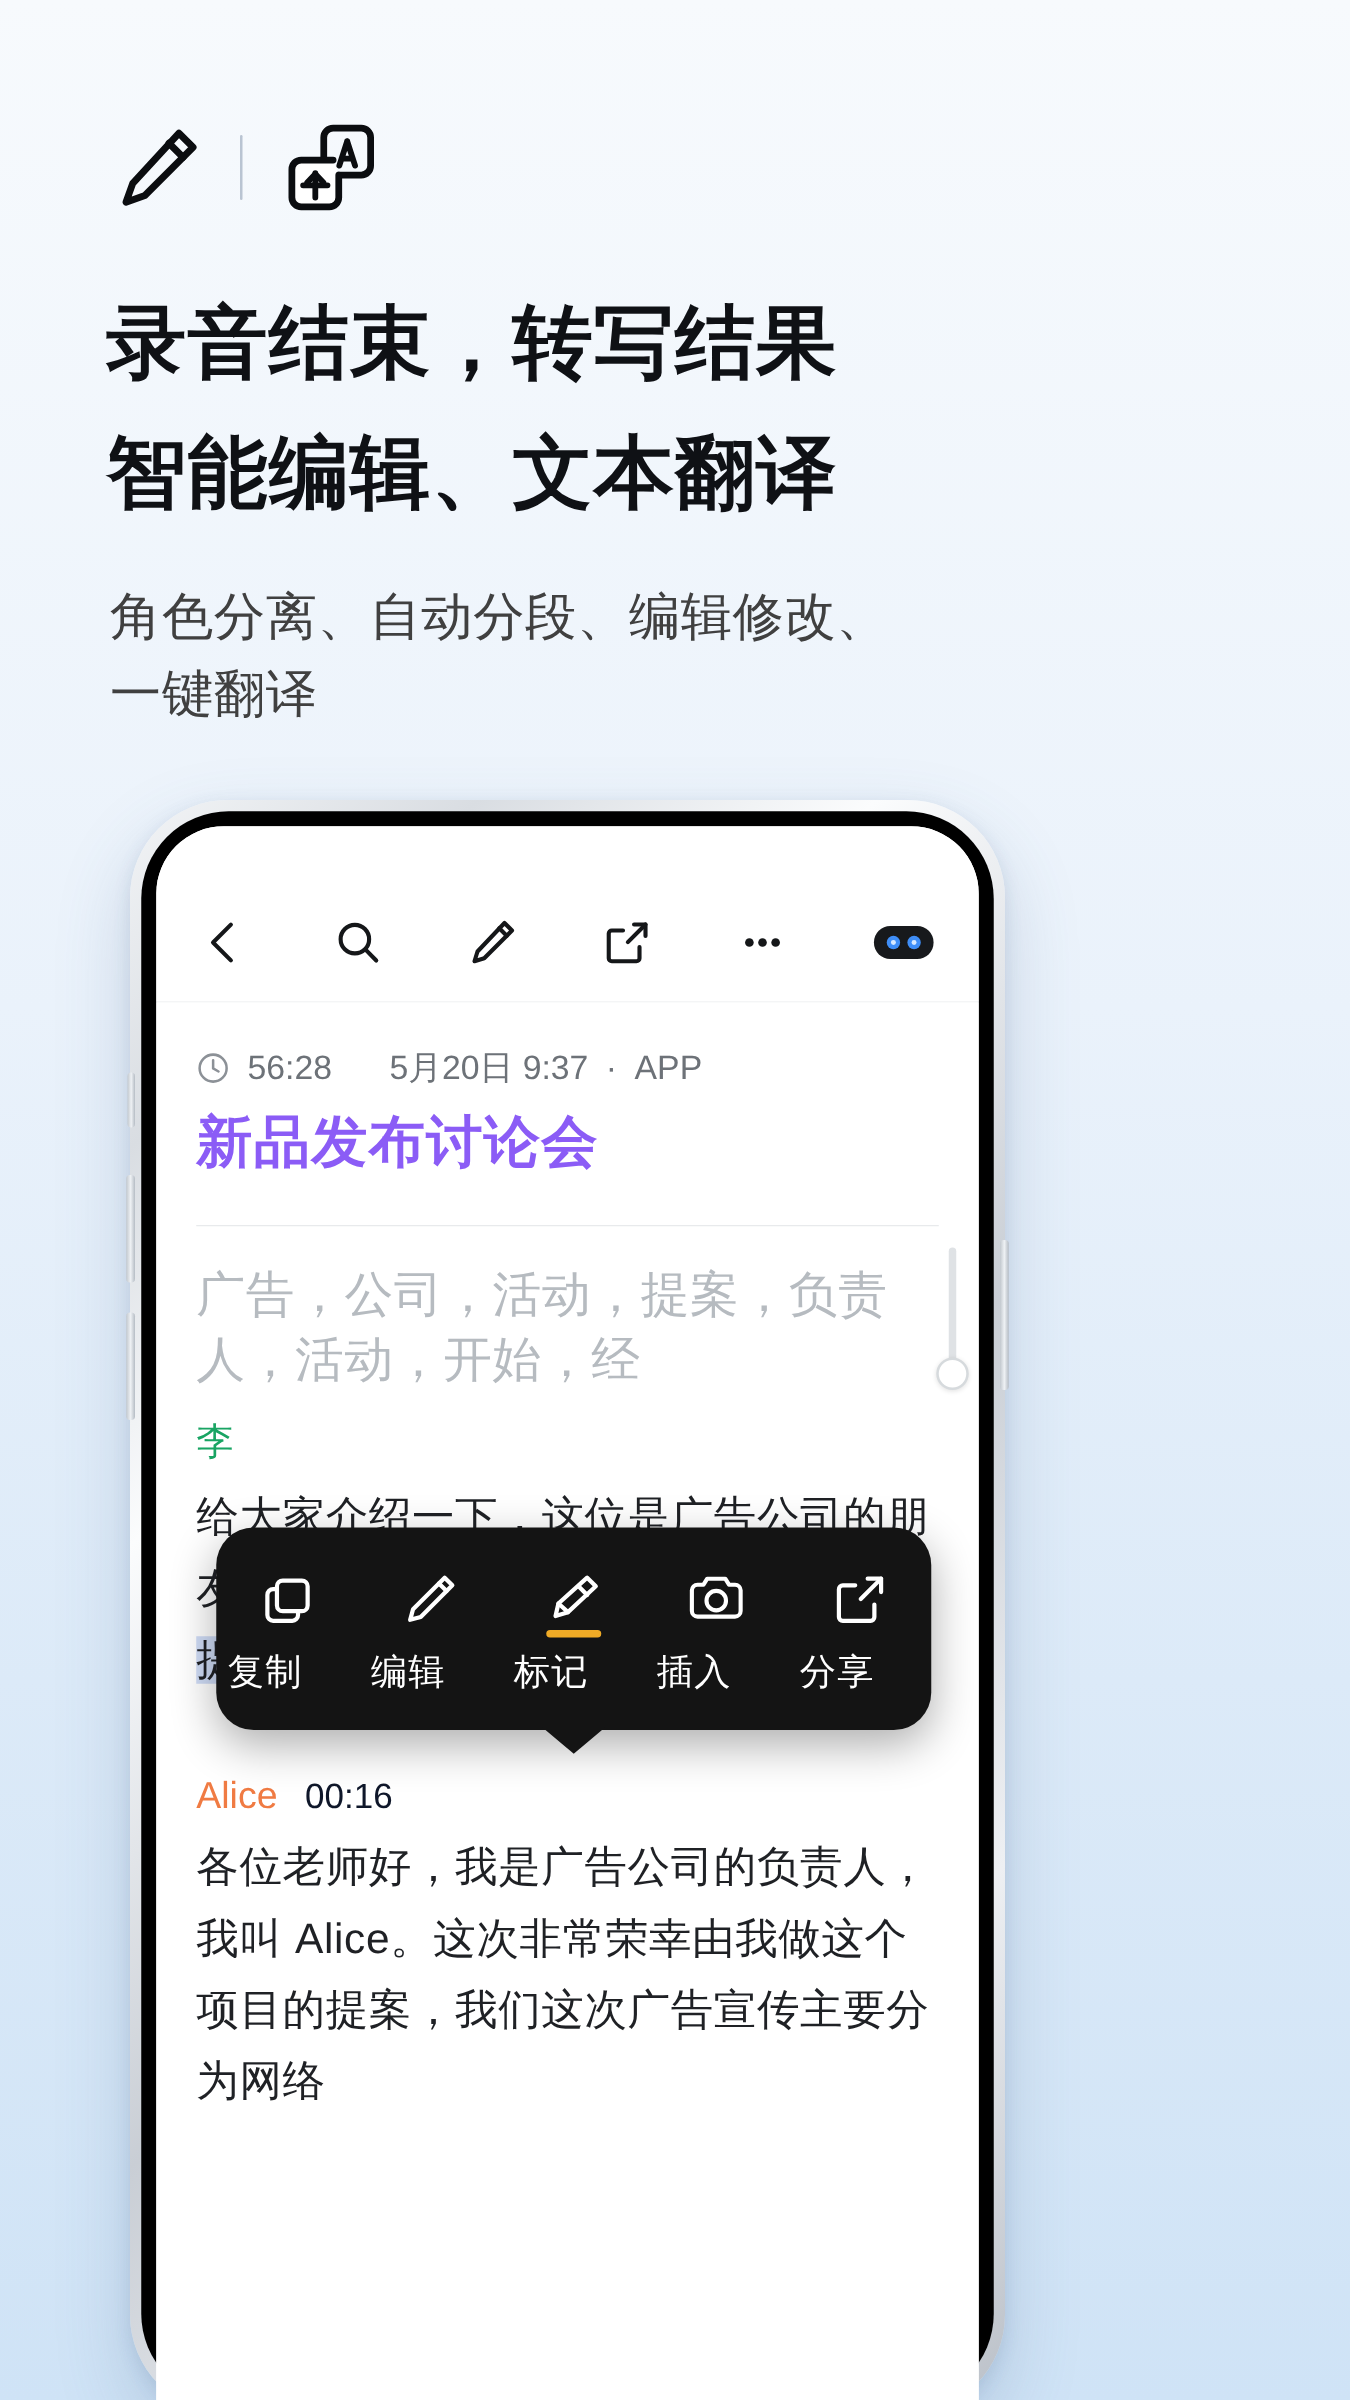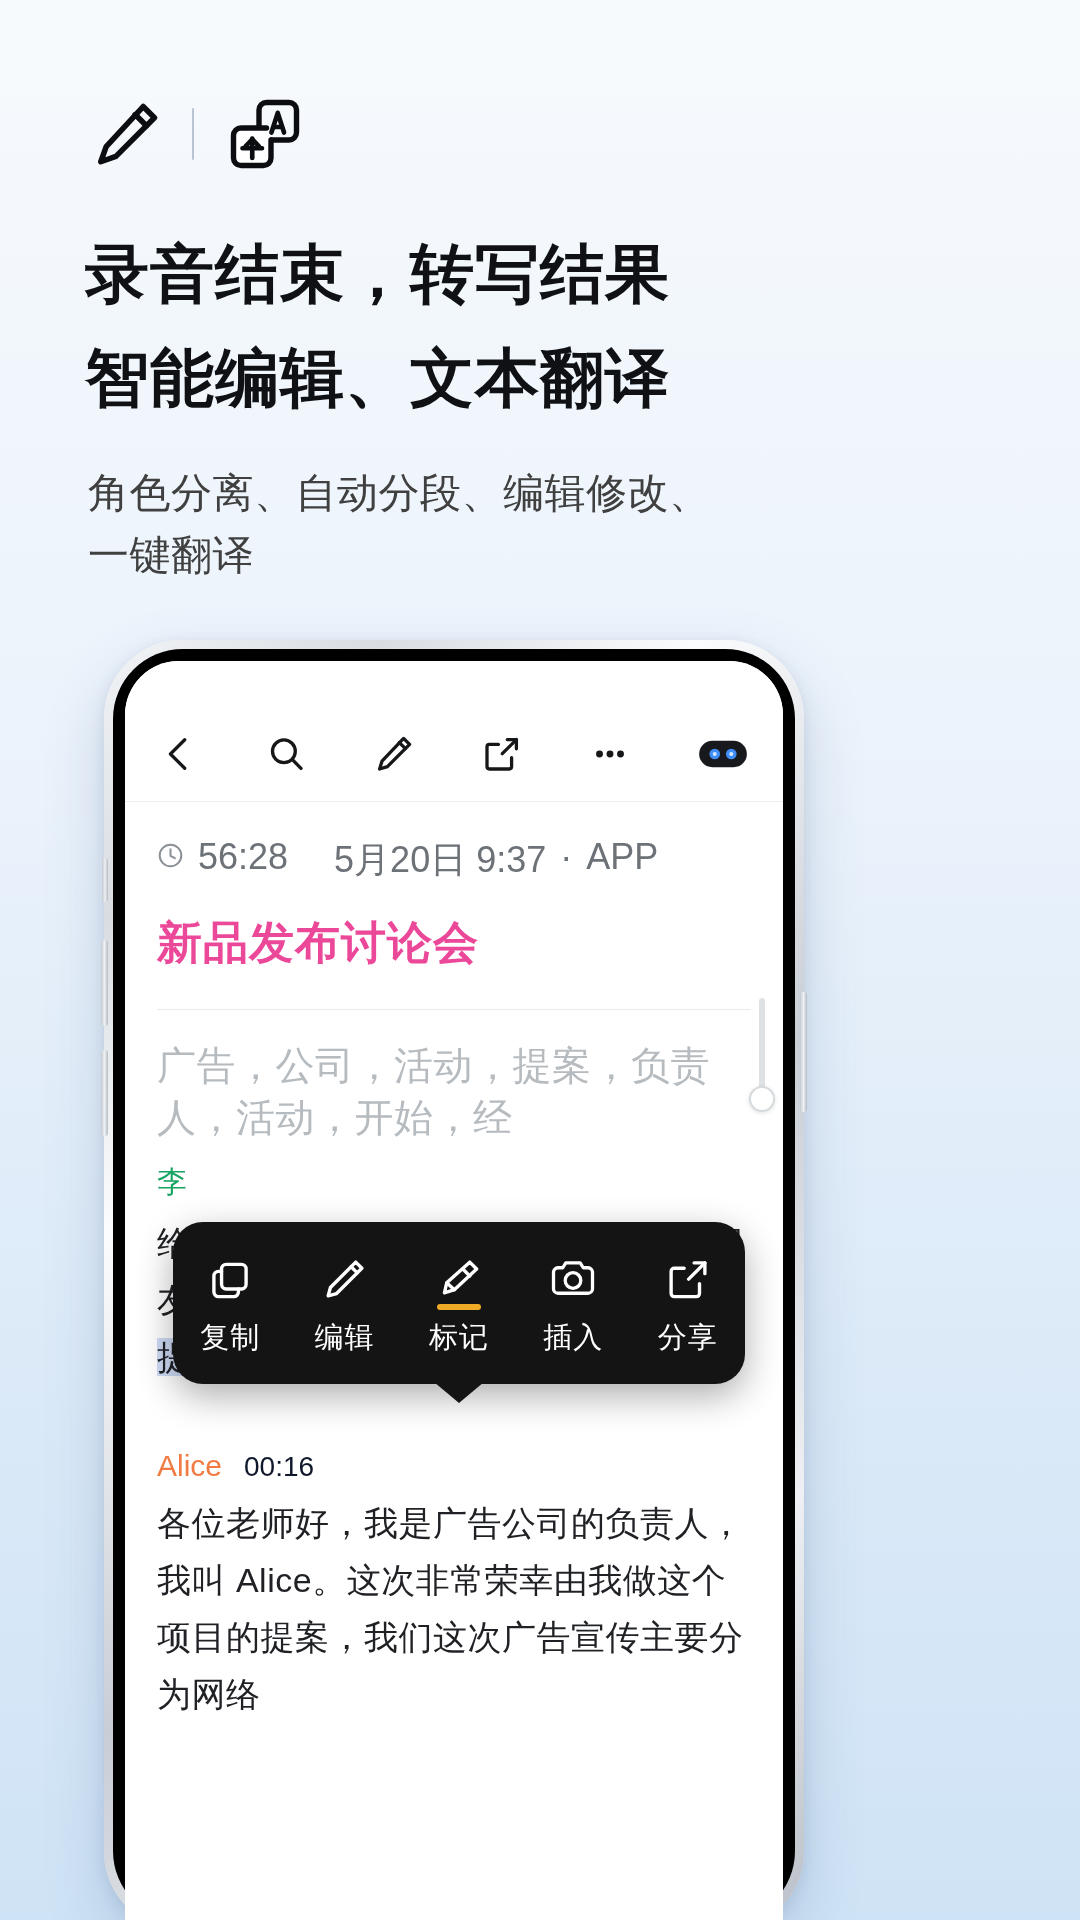--- a/index.html
+++ b/index.html
@@ -72,30 +72,30 @@
     background:#fff;
   }
   .tb-item{ display:flex; align-items:center; justify-content:center; height:62px; }
   .tb-spacer{ flex:1; }
   .toolbar-sep{ height:1px; background:#eceef0; margin:0 0 0 0;}
 
   
   .app-body{ position:relative; padding:0 32px; background:#fff; height:100%; }
 
   .meta-row{
-    display:flex; gap:14px;
+    display:flex; align-items:center; gap:14px;
     padding-top:34px;
-    color:#6d7278; font-size:36px;
+    color:#6d7278; font-size:27px;
   }
   .meta-row .clock{ width:27px; height:27px; }
   .meta-gap{ width:18px; }
 
   .note-title{
-    margin-top:28px;
-    font-size:45px; font-weight:700; color:#ec4899; letter-spacing:1px;
+    margin-top:12px;
+    font-size:45px; font-weight:700; color:#8b5cf6; letter-spacing:1px;
   }
   .title-rule{ margin-top:36px; height:1px; background:#e8eaec; }
 
   .tags{
     margin-top:30px;
     font-size:39px; line-height:52px; color:#b6bbc0; letter-spacing:.5px;
     height:104px; overflow:hidden;
   }
 
   .speaker-row{ margin-top:18px; display:flex; align-items:baseline; gap:22px; }
@@ -124,21 +124,21 @@
 
   
   .ctx-menu{
     position:absolute; left:48px; top:420px;
     width:572px; padding:30px 0 26px 0;
     background:#141414; border-radius:30px;
     box-shadow:0 12px 36px rgba(0,0,0,.32);
     display:flex; justify-content:space-around; align-items:flex-start;
     z-index:6;
   }
-  .ctx-item{ display:flex; flex-direction:column; align-items:center; gap:16px; width:96px;}
+  .ctx-item{ display:flex; flex-direction:column; gap:16px; width:96px;}
   .ctx-ico{ height:50px; display:flex; align-items:flex-end; justify-content:center; position:relative;}
   .ctx-label{ color:#fff; font-size:29px; letter-spacing:1px;}
   .ctx-arrow{
     position:absolute; left:50%; bottom:-19px; transform:translateX(-50%);
     width:0; height:0;
     border-left:25px solid transparent; border-right:25px solid transparent;
     border-top:21px solid #141414;
   }
   .mark-underline{
     position:absolute; bottom:-8px; left:50%; transform:translateX(-50%);

